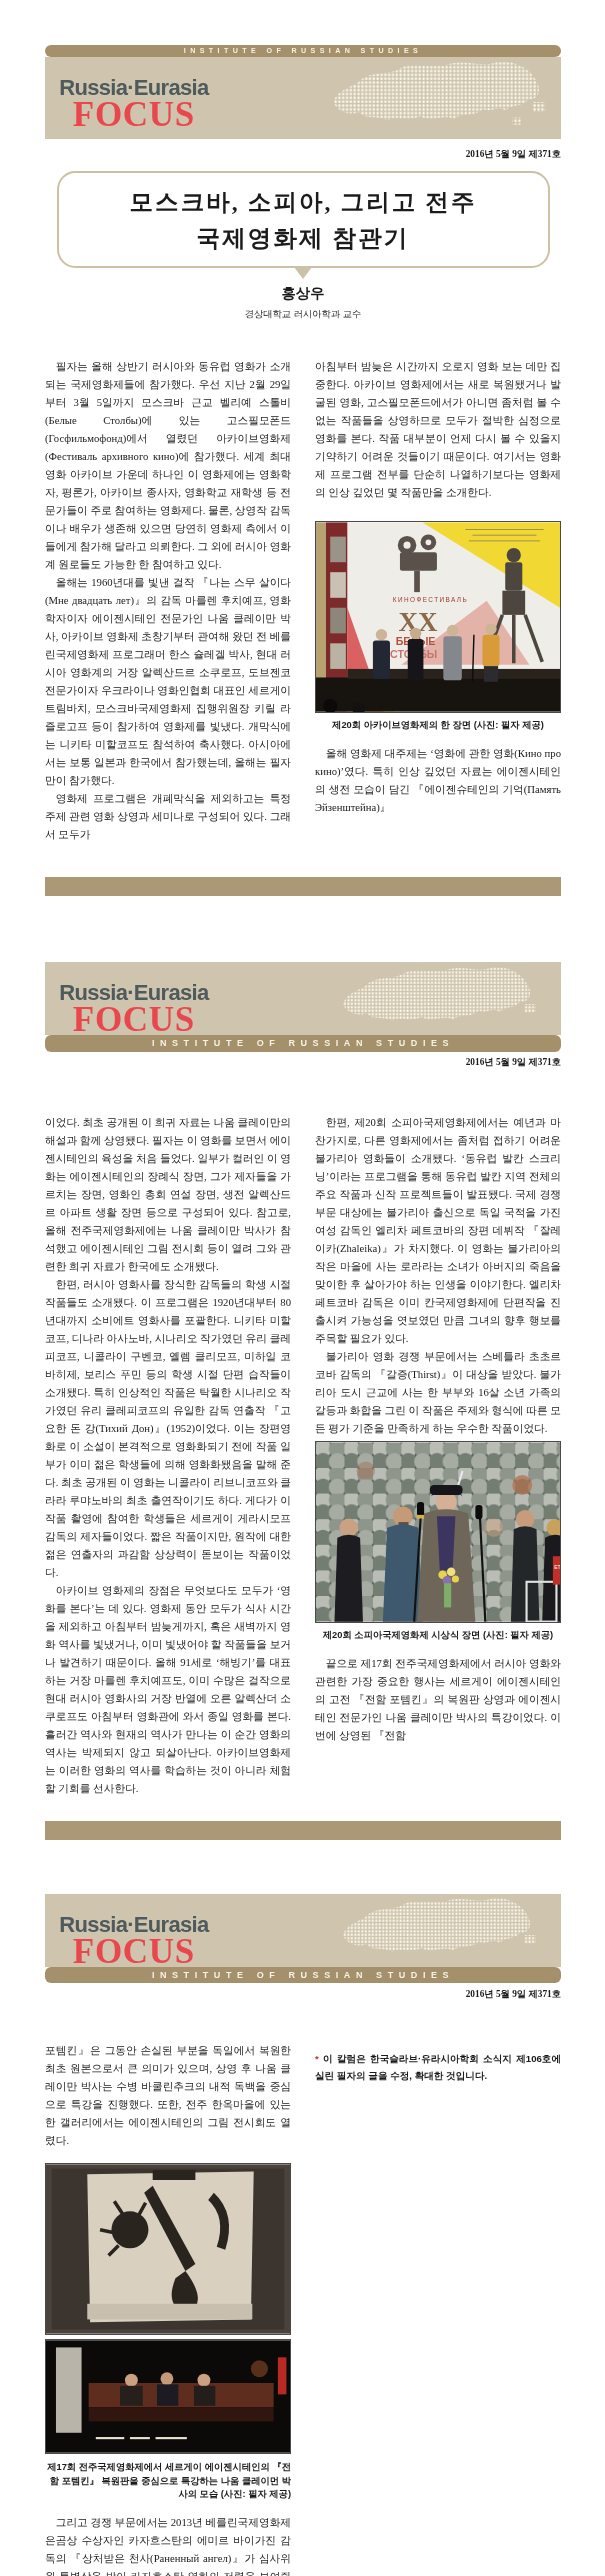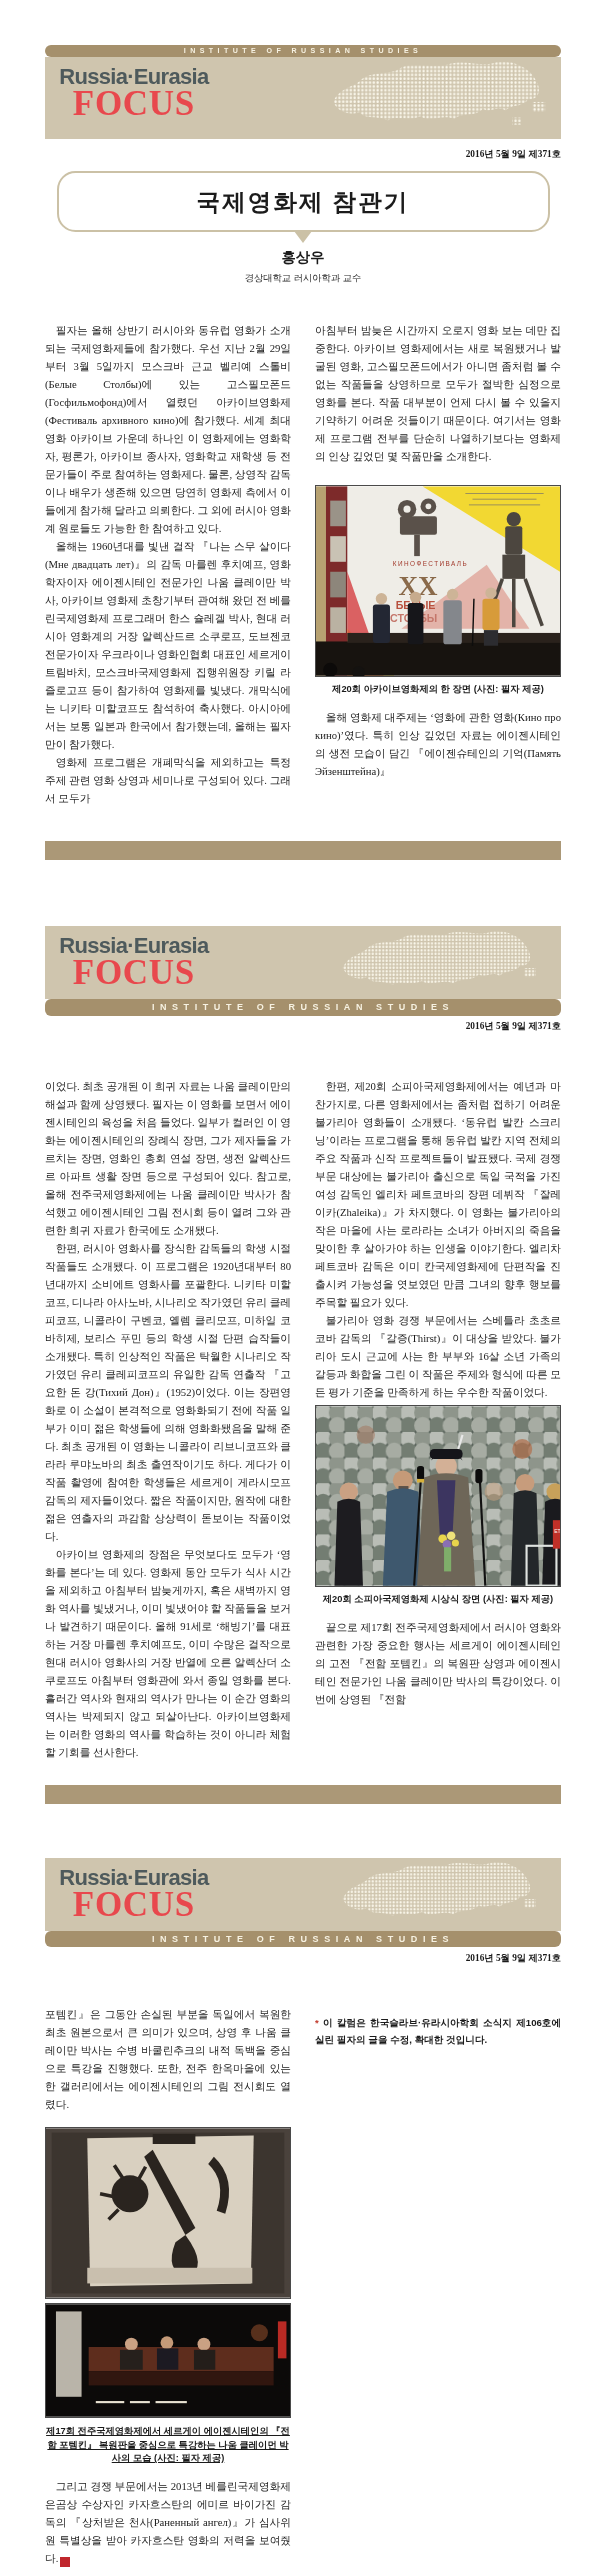--- a/index.html
+++ b/index.html
@@ -7,21 +7,21 @@
   .content{width:516px;margin:0 auto;}
 
   
   .inst-bar{background:#a5906c;color:#f7f2e2;font-family:"Liberation Sans",sans-serif;
     font-weight:bold;text-align:center;letter-spacing:0.62em;border-radius:6px;}
   .inst-bar.top{height:12px;line-height:12px;font-size:7.1px;}
   .inst-bar.bottom{height:16.4px;line-height:16.4px;font-size:9px;}
   .banner{position:relative;background:#cfc5ae;overflow:hidden;}
   .banner.first{height:82px;}
   .banner.later{height:73px;}
-  .brand{position:absolute;left:14.3px;top:8px;}
+  .brand{position:absolute;left:14.3px;top:19px;}
   .brand-top{font-family:"Liberation Sans",sans-serif;font-weight:bold;font-size:22px;
     letter-spacing:-0.7px;color:#4e5a5c;line-height:24px;}
   .brand-bottom{font-family:"Liberation Serif",serif;font-weight:bold;font-size:35px;
     letter-spacing:0.7px;color:#e8484d;line-height:34px;margin-top:-2.1px;text-align:center;}
   .dotmap{position:absolute;right:4.3px;top:1.4px;}
 
   .dateline{font-weight:bold;font-size:9.3px;text-align:right;margin-top:8.6px;height:13px;}
 
   
   .title-box{width:489px;margin:10px auto 0 auto;border:2.1px solid #cbc1a6;border-radius:18.5px;
@@ -36,21 +36,21 @@
   
   .columns{display:flex;gap:24px;margin-top:36px;}
   .col{width:246px;font-size:10.7px;line-height:18px;text-align:justify;}
   .para{margin:0 0 0 0;text-indent:1em;}
   .para + .para{margin-top:0;}
   .noindent{text-indent:0;}
   .photo{border:0.7px solid #4a4a4a;display:block;margin:20px 0 5.7px 0;}
   .photo.tight{margin-top:4.3px;}
   .caption{font-family:"Liberation Sans",sans-serif;font-weight:bold;font-size:9.3px;
     line-height:13.5px;text-align:center;margin:2.9px 0 11.4px 0;}
-  .caption.left{text-align:center;text-indent:0;text-decoration:underline;}
+  .caption.left{text-align:right;text-indent:0;}
   .endbar{height:19px;background:#ab9877;}
   .p1-endbar{margin-top:34px;}
   .p2-endbar{margin-top:24px;}
 
   .footnote{font-family:"Liberation Sans",sans-serif;font-weight:bold;font-size:9.6px;
     line-height:17px;text-align:justify;}
   .fn-star{color:#c0392b;padding-right:4.3px;}
 
   .rs-mark{display:inline-block;width:10px;height:10.7px;background:#c0272d;color:#ffffff;
     font-family:"Liberation Serif",serif;font-weight:bold;font-size:7.1px;line-height:10.7px;
@@ -85,20 +85,21 @@
             <rect x="296" y="62" width="18" height="14" fill="url(#dm1)"></rect>
             <rect x="268" y="84" width="12" height="10" fill="url(#dm1)"></rect>
           </svg>
         </div>
       </div>
     </div>
 
     <div class="dateline">2016년 5월 9일 제371호</div>
 
     <div class="title-box">
+      <div class="title-line">모스크바, 소피아, 그리고 전주</div>
       <div class="title-line">국제영화제 참관기</div>
     </div>
     <div class="pointer"></div>
     <div class="author">홍상우</div>
     <div class="affil">경상대학교 러시아학과 교수</div>
 
     <div class="columns" style="min-height:440px;">
       <div class="col">
         <p class="para">필자는 올해 상반기 러시아와 동유럽 영화가 소개되는 국제영화제들에 참가했다. 우선 지난 2월 29일부터 3월 5일까지 모스크바 근교 벨리예 스톨비(Белые Столбы)에 있는 고스필모폰드(Госфильмофонд)에서 열렸던 아카이브영화제(Фестиваль архивного кино)에 참가했다. 세계 최대 영화 아카이브 가운데 하나인 이 영화제에는 영화학자, 평론가, 아카이브 종사자, 영화학교 재학생 등 전문가들이 주로 참여하는 영화제다. 물론, 상영작 감독이나 배우가 생존해 있으면 당연히 영화제 측에서 이들에게 참가해 달라고 의뢰한다. 그 외에 러시아 영화계 원로들도 가능한 한 참여하고 있다.</p>
         <p class="para">올해는 1960년대를 빛낸 걸작 『나는 스무 살이다(Мне двадцать лет)』의 감독 마를렌 후치예프, 영화학자이자 에이젠시테인 전문가인 나움 클레이만 박사, 아카이브 영화제 초창기부터 관여해 왔던 전 베를린국제영화제 프로그래머 한스 슐레겔 박사, 현대 러시아 영화계의 거장 알렉산드르 소쿠로프, 도브젠코 전문가이자 우크라이나 영화인협회 대표인 세르게이 트림바치, 모스크바국제영화제 집행위원장 키릴 라즐로고프 등이 참가하여 영화제를 빛냈다. 개막식에는 니키타 미할코프도 참석하여 축사했다. 아시아에서는 보통 일본과 한국에서 참가했는데, 올해는 필자만이 참가했다.</p>

